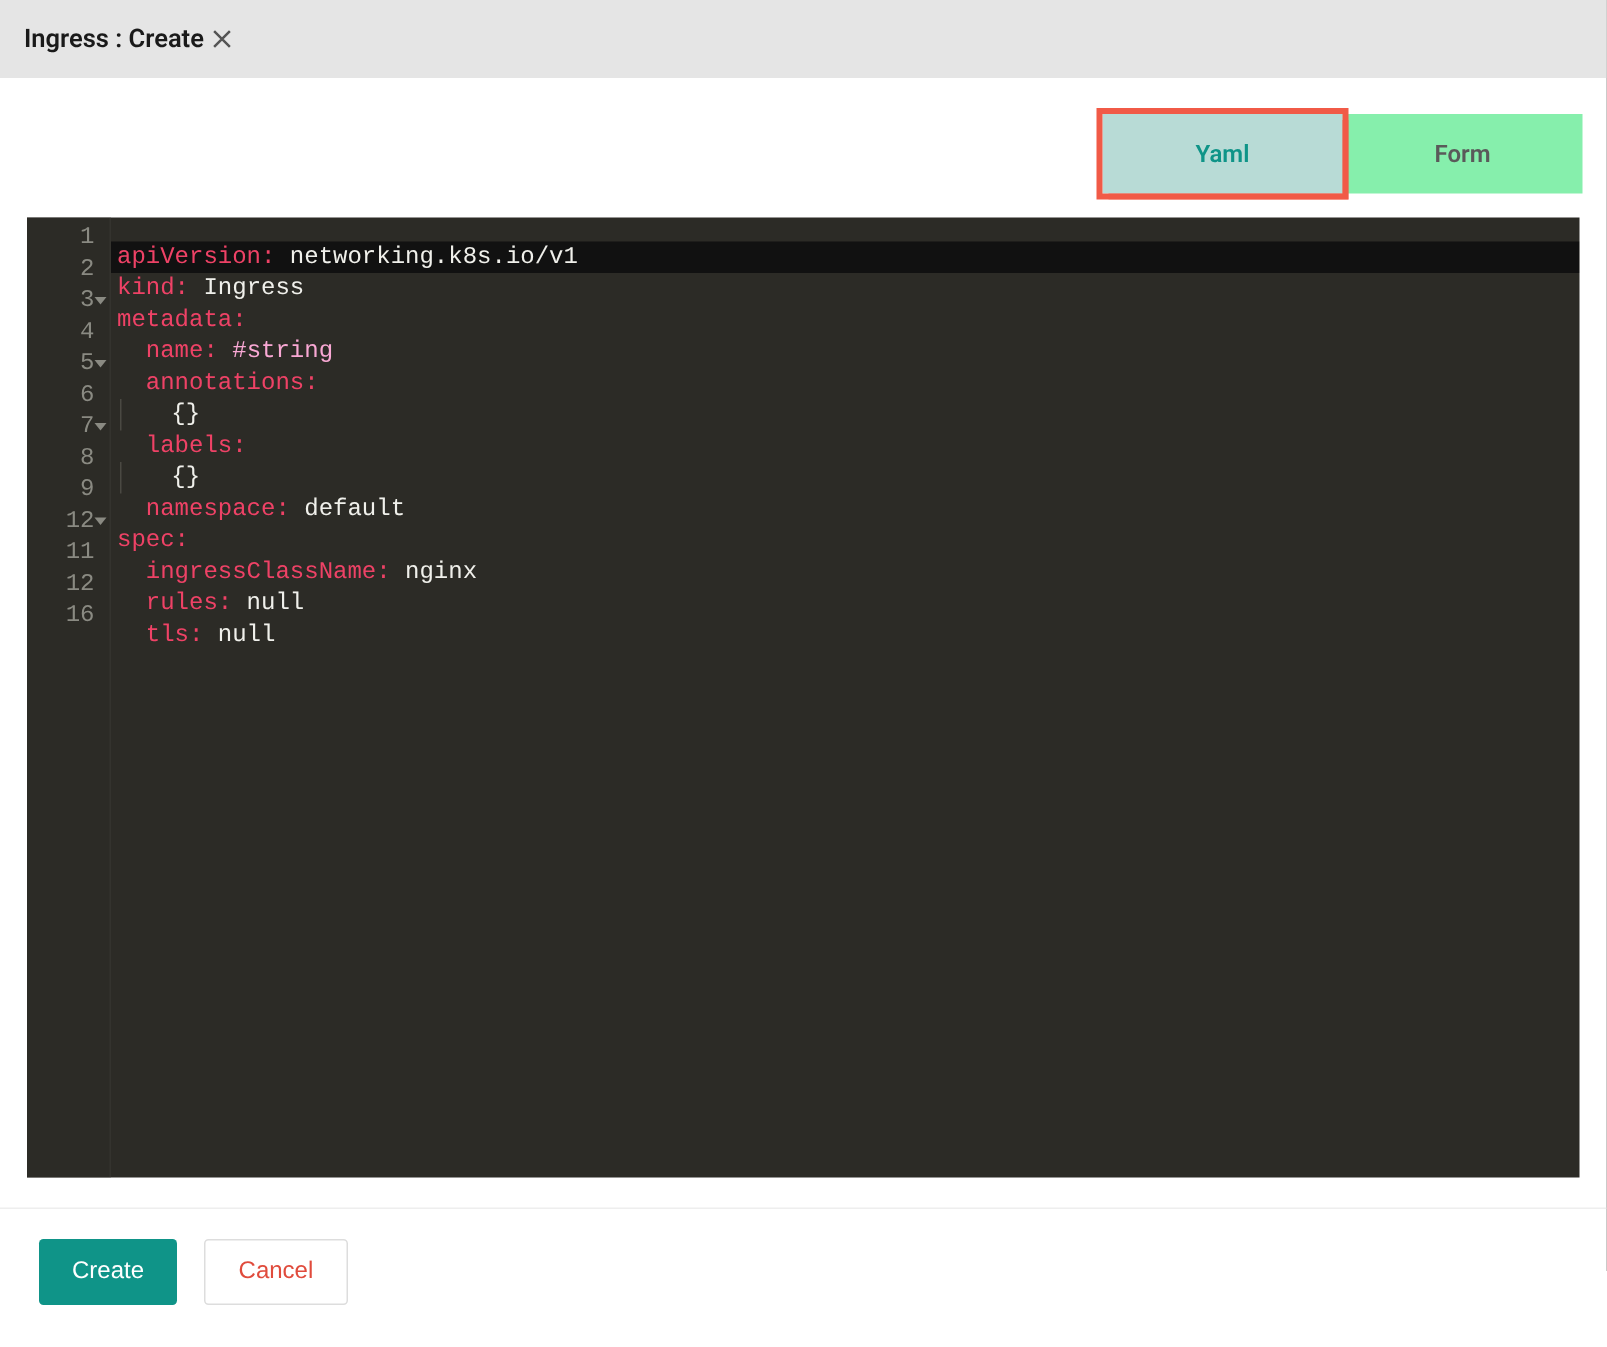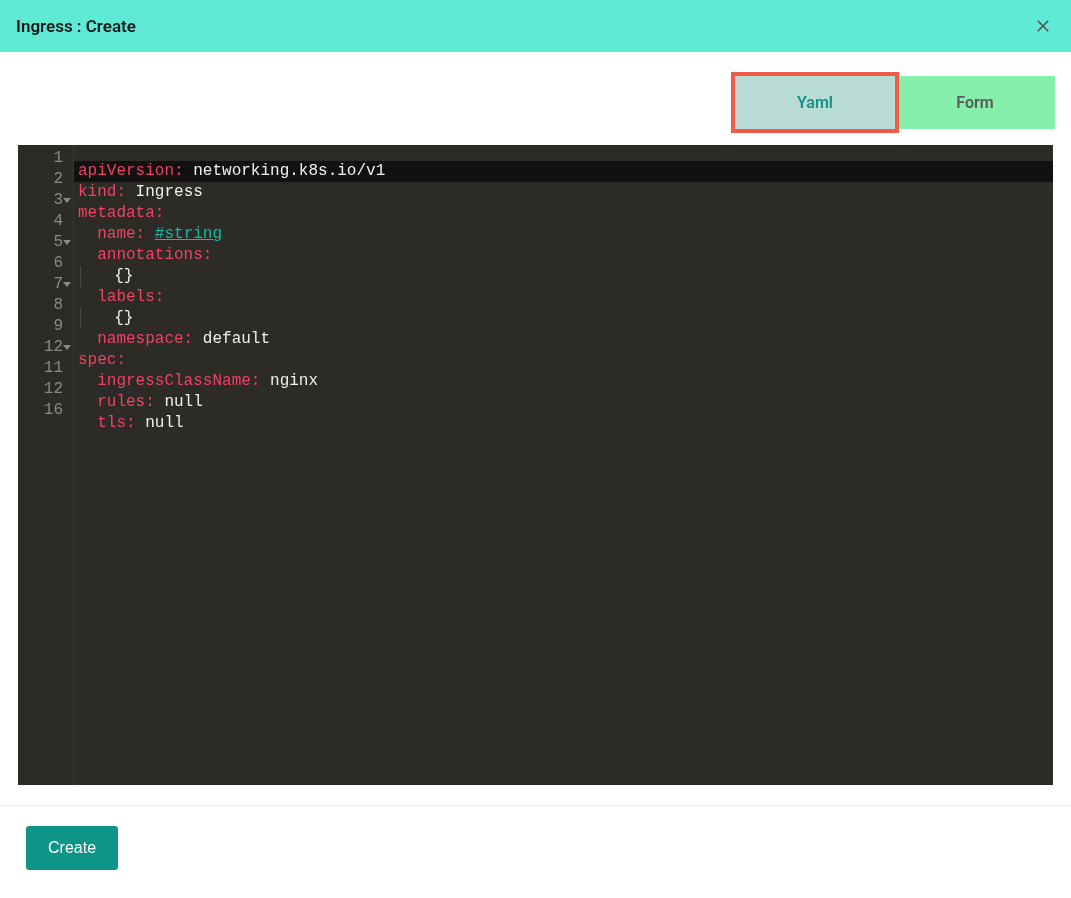--- a/index.html
+++ b/index.html
@@ -1,22 +1,21 @@
 <!DOCTYPE html>
 <html><head>
 <meta charset="utf-8">
 <style>
   * { box-sizing: border-box; margin: 0; padding: 0; }
   html, body { width: 1071px; height: 898px; font-family: -apple-system, BlinkMacSystemFont, "Segoe UI", Roboto, sans-serif; background: #fff; }
   .header {
-    background: #5eead4;
+    background: #e5e5e5;
     height: 52px;
     display: flex;
     align-items: center;
-    justify-content: space-between;
     padding: 0 16px;
   }
   .header-title { font-size: 17px; font-weight: 600; color: #1a1a1a; }
   .close-btn { cursor: pointer; width: 24px; height: 24px; display:flex; align-items:center; justify-content:center; color:#555;}
   .close-btn svg { width: 18px; height: 18px; stroke: currentColor; }
 
   .tabs-row {
     display:flex; justify-content:flex-end; padding:24px 16px 16px 16px; gap:0;
   }
   .tab {
@@ -63,21 +62,21 @@
     flex:1;
     padding-top:16px;
     color:#f0f0eb;
     white-space:pre;
     overflow:auto;
   }
   .code .line { padding-left:4px; }
   .code .line.active { background:#111; }
   .k { color:#ee4266; }
   .v { color:#f0f0eb; }
-  .c { color:#14b8a6;text-decoration:underline; }
+  .c { color:#f9a8d4; }
   .indent-guide { border-left:1px solid #4a4942; display:inline-block; height:21px; vertical-align:top; margin-left:2px; margin-right:14px;}
 
   .footer {
     border-top:1px solid #eee;
     padding:20px 26px;
     display:flex; gap:18px;
   }
   .btn {
     height:44px; padding:0 22px; font-size:16px; font-weight:500;
     border-radius:3px; cursor:pointer; display:flex; align-items:center; justify-content:center;
@@ -122,13 +121,16 @@
       <div class="ln">12</div>
       <div class="ln">16</div>
     </div>
   <div class="code" id="code"><div class="line active"><span class="k">apiVersion:</span><span class="v"> networking.k8s.io/v1</span></div><div class="line"><span class="k">kind:</span><span class="v"> Ingress</span></div><div class="line"><span class="k">metadata:</span></div><div class="line"><span class="v">  </span><span class="k">name:</span><span class="v"> </span><span class="c">#string</span></div><div class="line"><span class="v">  </span><span class="k">annotations:</span></div><div class="line"><span class="indent-guide"></span><span>  </span><span class="v">{}</span></div><div class="line"><span class="v">  </span><span class="k">labels:</span></div><div class="line"><span class="indent-guide"></span><span>  </span><span class="v">{}</span></div><div class="line"><span class="v">  </span><span class="k">namespace:</span><span class="v"> default</span></div><div class="line"><span class="k">spec:</span></div><div class="line"><span class="v">  </span><span class="k">ingressClassName:</span><span class="v"> nginx</span></div><div class="line"><span class="v">  </span><span class="k">rules:</span><span class="v"> null</span></div><div class="line"><span class="v">  </span><span class="k">tls:</span><span class="v"> null</span></div></div>
 </div>
 
 <div class="footer">
   <button class="btn btn-primary">
     <span>Create</span>
   </button>
+  <button class="btn btn-secondary">
+    <span>Cancel</span>
+  </button>
 </div>
 
 </body></html>

